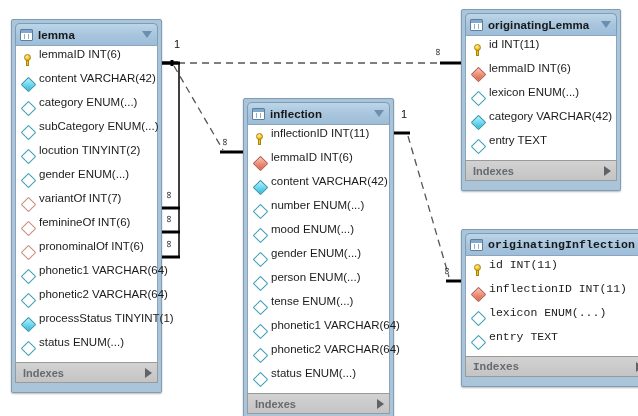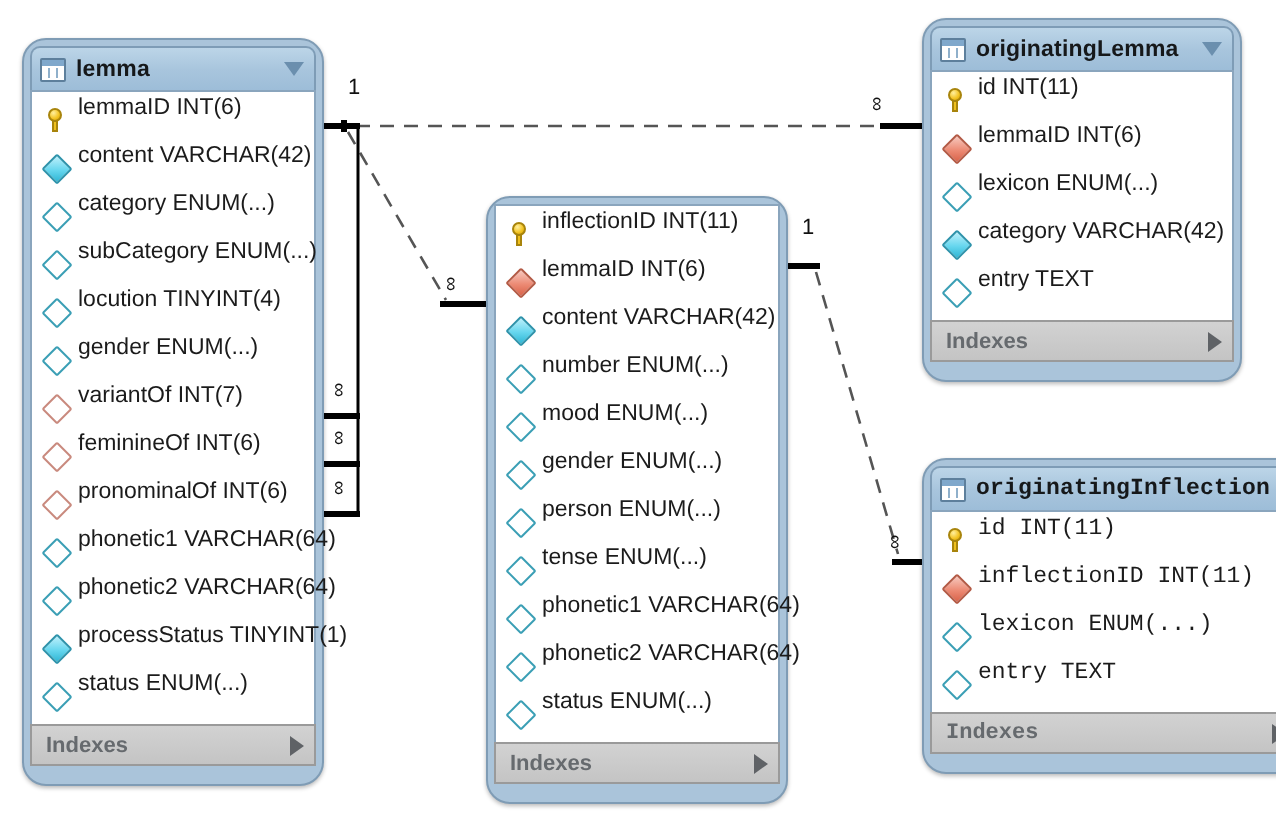--- a/index.html
+++ b/index.html
@@ -13,21 +13,21 @@
   }
   #canvas{position:absolute;inset:0;}
   svg.links{position:absolute;left:0;top:0;width:638px;height:416px;pointer-events:none;}
 
   
   .table-box{
     position:absolute;
     box-sizing:border-box;
     background:#aac4da;
     border:1px solid #7f9cb5;
-    border-radius:12px;
+    border-radius:2px;
     box-shadow:0 1px 2px rgba(0,0,0,.28);
     padding:3px 3px 9px 3px;
   }
   .tbl-header{
     height:21px;
     display:flex;align-items:center;
     gap:5px;
     padding:0 4px 0 4px;
     background:linear-gradient(to bottom,#bcd5e8 0%,#a8c5dd 52%,#9dbdd8 100%);
     border:1px solid #7e9cb6;
@@ -226,21 +226,21 @@
       <div class="col-row">
           <span class="ic-wrap">
             <span class="ic ic-dia"></span>
           </span>
           <span class="col-name">subCategory ENUM(...)</span>
         </div>
       <div class="col-row">
           <span class="ic-wrap">
             <span class="ic ic-dia"></span>
           </span>
-          <span class="col-name">locution TINYINT(4)</span>
+          <span class="col-name">locution TINYINT(2)</span>
         </div>
       <div class="col-row">
           <span class="ic-wrap">
             <span class="ic ic-dia"></span>
           </span>
           <span class="col-name">gender ENUM(...)</span>
         </div>
       <div class="col-row">
           <span class="ic-wrap">
             <span class="ic ic-dia fk"></span>
@@ -284,20 +284,25 @@
           <span class="col-name">status ENUM(...)</span>
         </div>
     </div>
     <div class="tbl-footer">
       <span class="lbl">Indexes</span>
       <span class="foot-caret"></span>
     </div>
   </div>
 
   <div class="table-box" style="left:243px;top:98px;width:151px;">
+    <div class="tbl-header">
+      <span class="tbl-icon"></span>
+      <span class="tbl-title">inflection</span>
+      <span class="tbl-caret"></span>
+    </div>
     <div class="tbl-cols">
       <div class="col-row">
           <span class="ic-wrap">
             <span class="ic ic-key"></span>
           </span>
           <span class="col-name">inflectionID INT(11)</span>
         </div>
       <div class="col-row">
           <span class="ic-wrap">
             <span class="ic ic-dia fk filled"></span>

